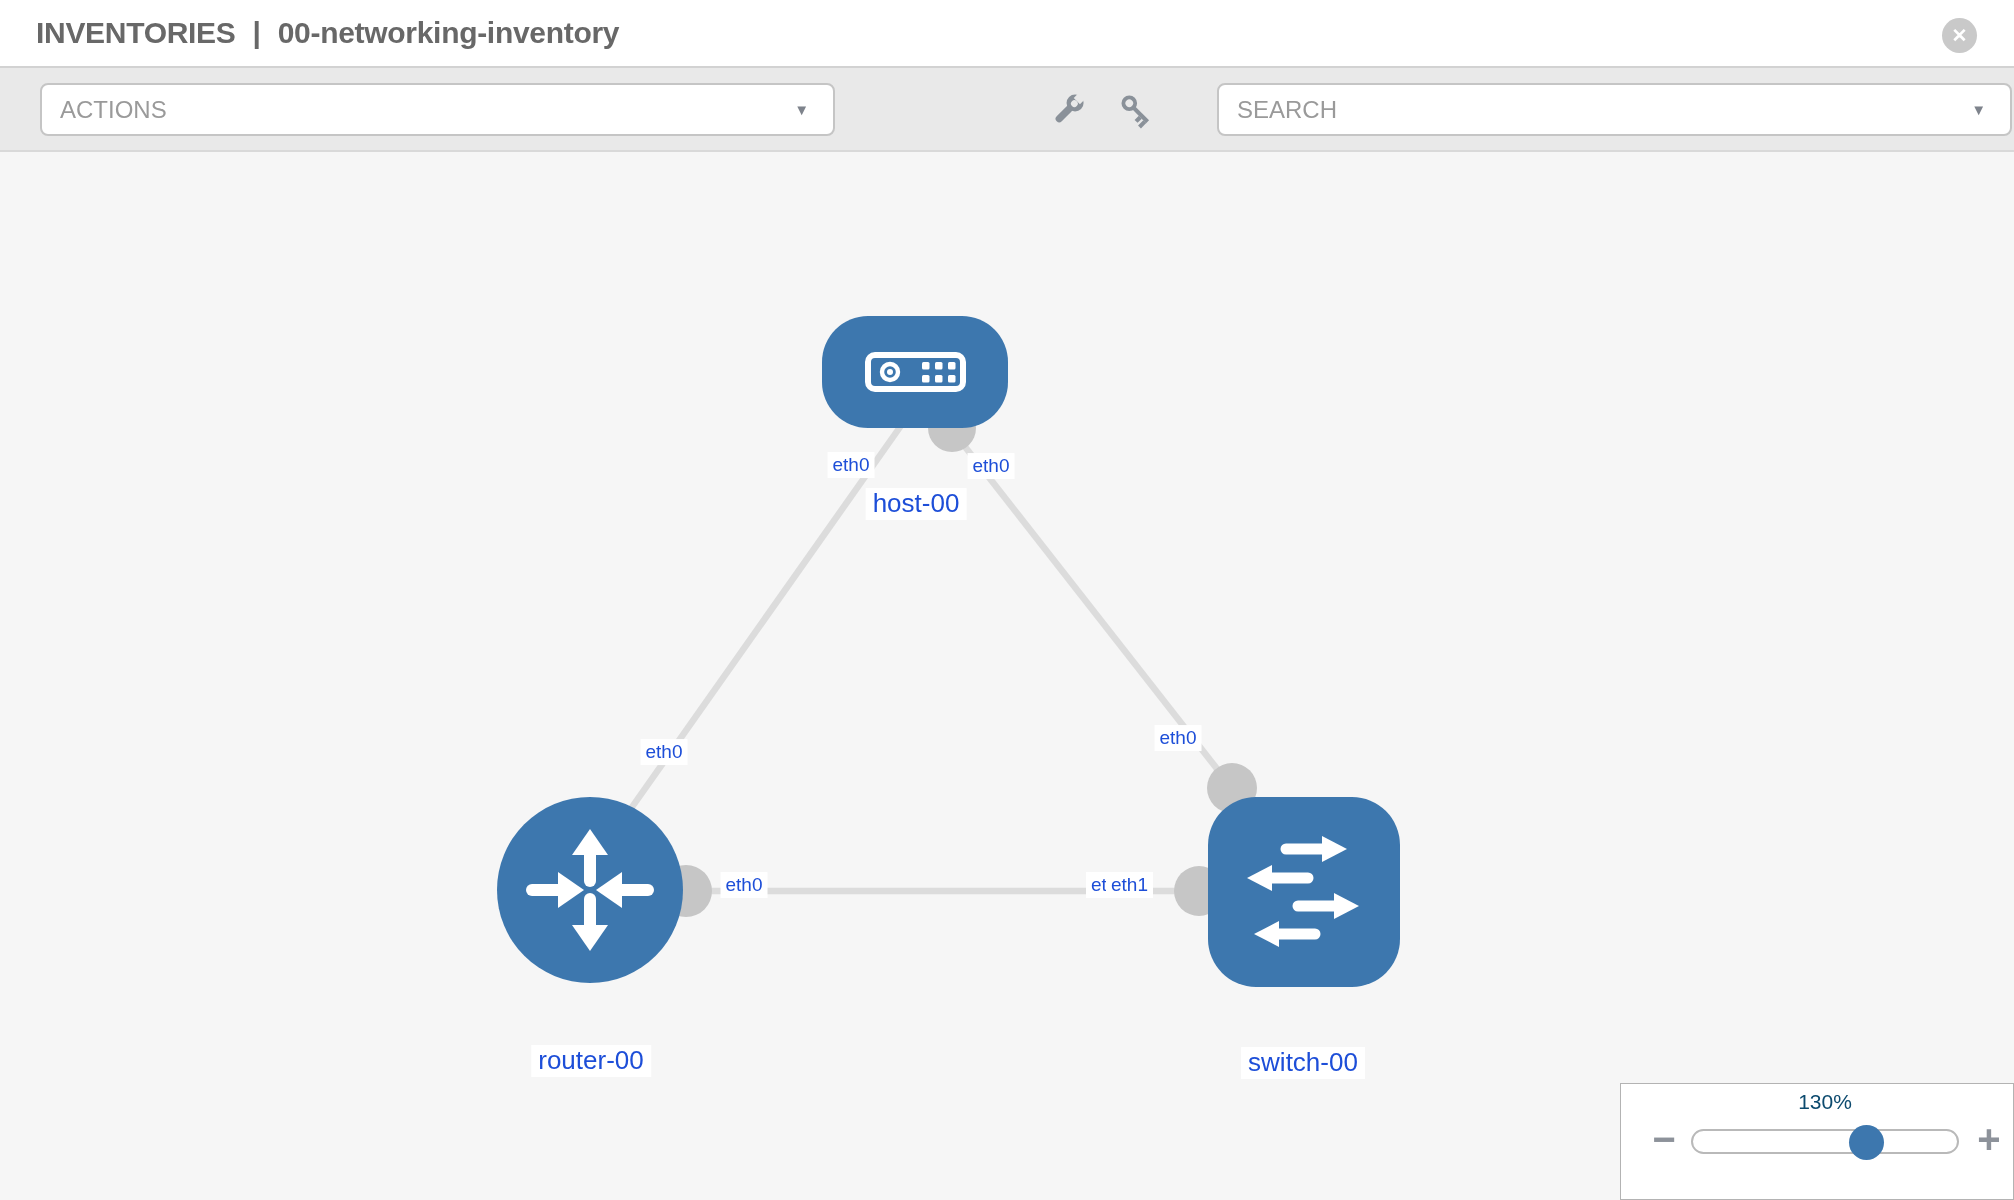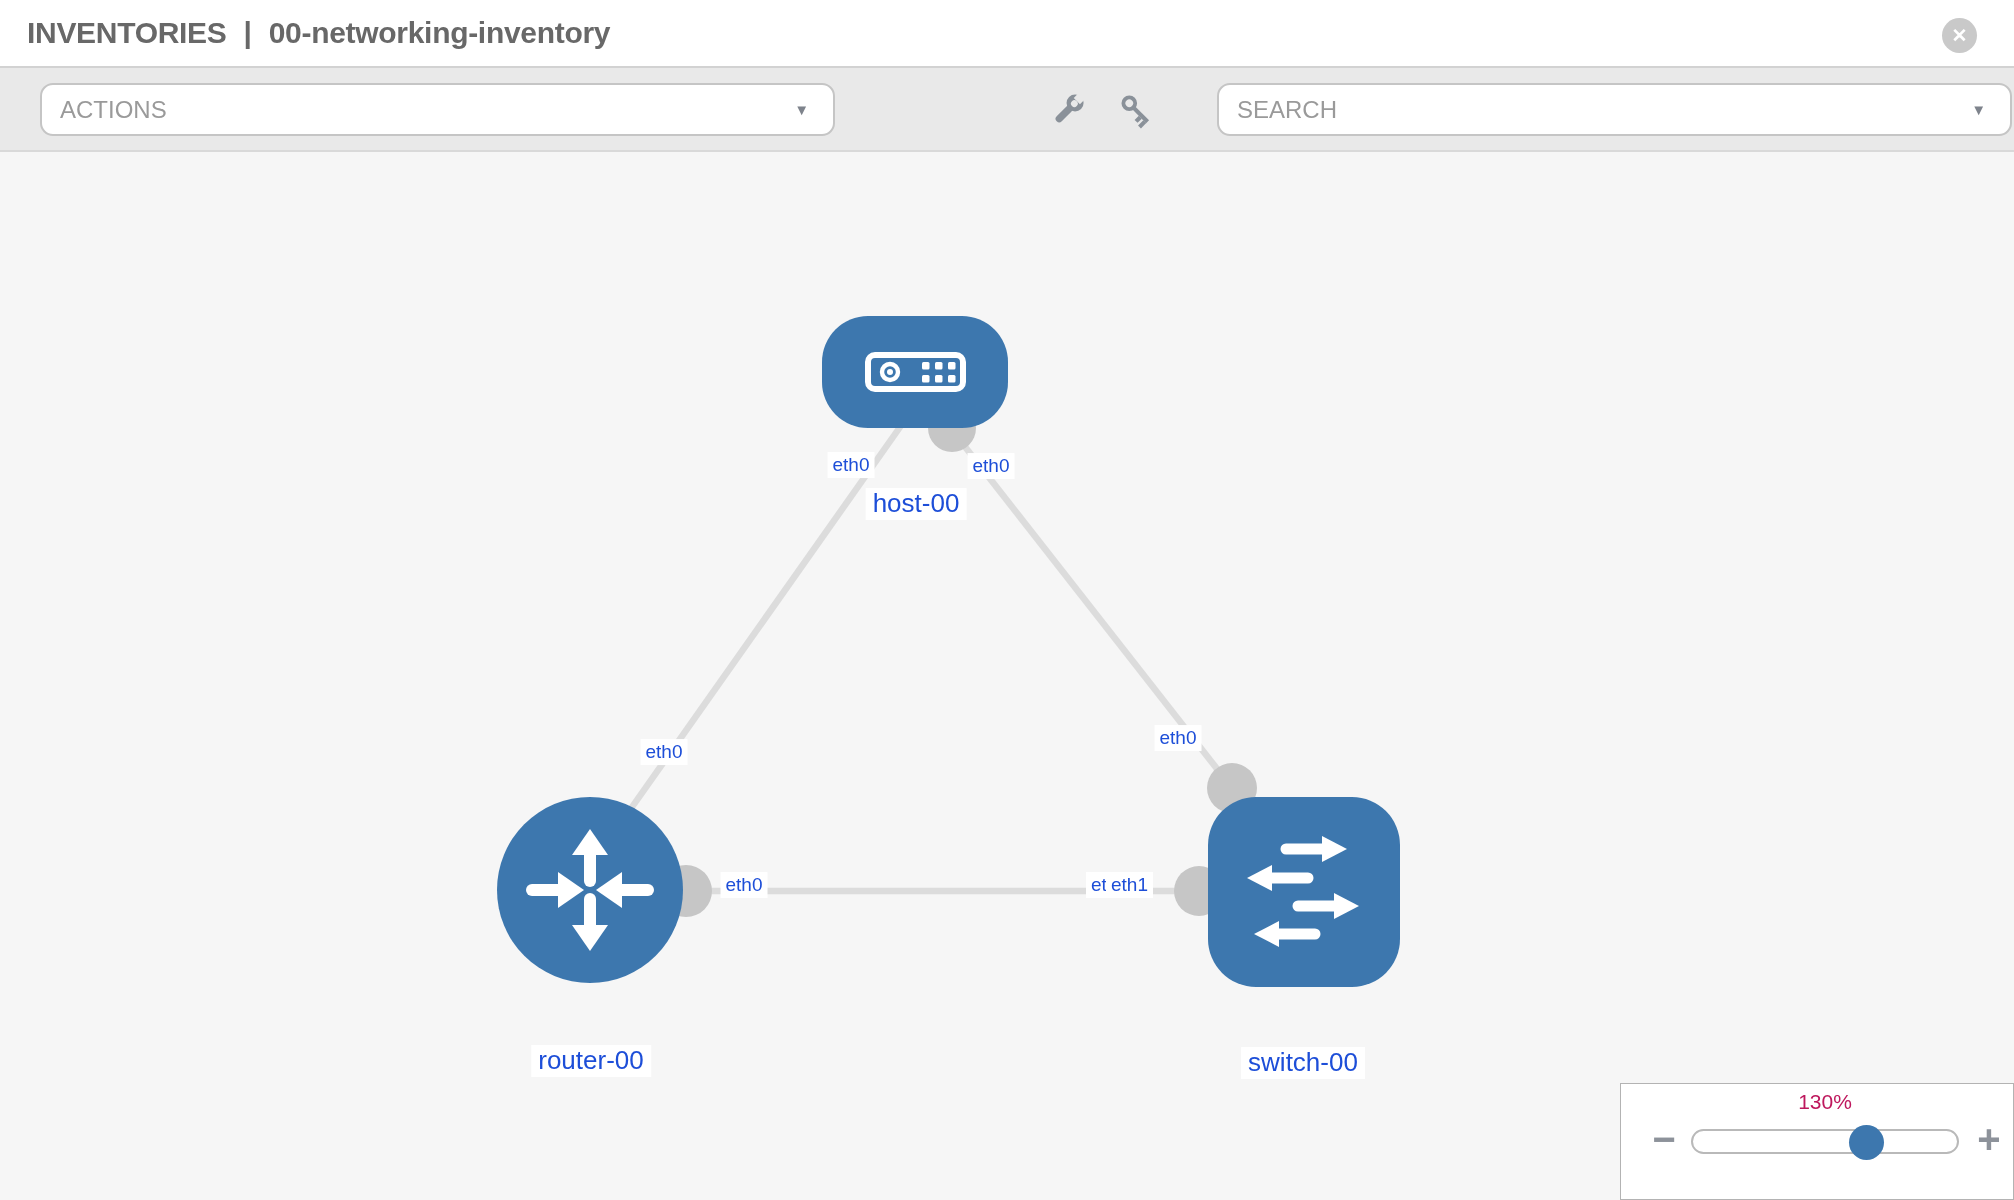--- a/index.html
+++ b/index.html
@@ -4,33 +4,33 @@
 <style>
   * { margin:0; padding:0; box-sizing:border-box; }
   html,body { background:#fff; }
   body { font-family:"Liberation Sans", sans-serif; }
   #app { position:relative; width:2014px; height:1200px; background:#f6f6f6; overflow:hidden; }
 
   
   .titlebar { position:absolute; left:0; top:0; width:2014px; height:68px;
               background:#ffffff; border-bottom:2px solid #d2d2d2;
               display:flex; align-items:center; }
-  .titlebar h1 { margin-left:27px; font-size:30px; font-weight:bold; color:#686868; letter-spacing:-0.3px; }
+  .titlebar h1 { margin-left:36px; font-size:30px; font-weight:bold; color:#686868; letter-spacing:-0.3px; }
   .titlebar h1 span { margin-right:9px; }
   .titlebar h1 span:last-child { margin-right:0; }
   .close-btn { position:absolute; right:37px; top:18px; width:35px; height:35px;
                border-radius:50%; background:#c9c9c9; color:#ffffff;
                display:flex; align-items:center; justify-content:center;
                font-size:19px; font-weight:bold; cursor:pointer; }
 
   
   .toolbar { position:absolute; left:0; top:68px; width:2014px; height:84px;
              background:#e9e9e9; border-bottom:2px solid #d9d9d9; }
   .select-box { position:absolute; top:15px; height:53px; background:#ffffff;
-                border:2px solid #c5c5c5; border-radius:13px;
+                border:2px solid #c5c5c5; border-radius:8px;
                 display:flex; align-items:center; cursor:pointer; }
   .select-box .select-value { margin-left:18px; font-size:24px; color:#9a9a9a; }
   .select-box .caret { position:absolute; right:24px; top:50%; transform:translateY(-54%);
                        font-size:15px; color:#7e838c; }
   .actions-box { left:40px; width:795px; }
   .search-box  { left:1217px; width:795px; }
   .tool-icon-btn { position:absolute; top:22px; width:40px; height:40px; cursor:pointer; }
   .wrench-btn { left:1048px; }
   .key-btn { left:1116px; }
 
@@ -49,21 +49,21 @@
   .centered { transform:translate(-50%,-50%); }
   .node-label { font-size:26px; padding:1px 7px;margin-top:48px; }
   .port-label { font-size:19px; padding:2px 5px; }
   .behind { z-index:1; }
   .front  { z-index:2; }
 
   
   .zoom-panel { position:absolute; left:1620px; top:1083px; width:394px; height:117px;
                 background:#ffffff; border:1px solid #b3b3b3; }
   .zoom-percent { position:absolute; left:70px; top:6px; width:268px; text-align:center;
-                  font-size:21px; color:#be185d; }
+                  font-size:21px; color:#0c4a6e; }
   .zoom-minus, .zoom-plus { position:absolute; top:36px; width:42px; height:40px;
                   font-size:40px; font-weight:bold; color:#8d929a; text-align:center;
                   line-height:38px; cursor:pointer; }
   .zoom-minus { left:22px; }
   .zoom-plus  { left:347px; }
   .zoom-track { position:absolute; left:70px; top:45px; width:268px; height:25px;
                 background:#ffffff; border:2px solid #b9b9b9; border-radius:13px; cursor:pointer; }
   .zoom-thumb { position:absolute; left:156px; top:-6px; width:35px; height:35px;
                 border-radius:50%; background:#3d77ae; cursor:grab; }
 </style>

